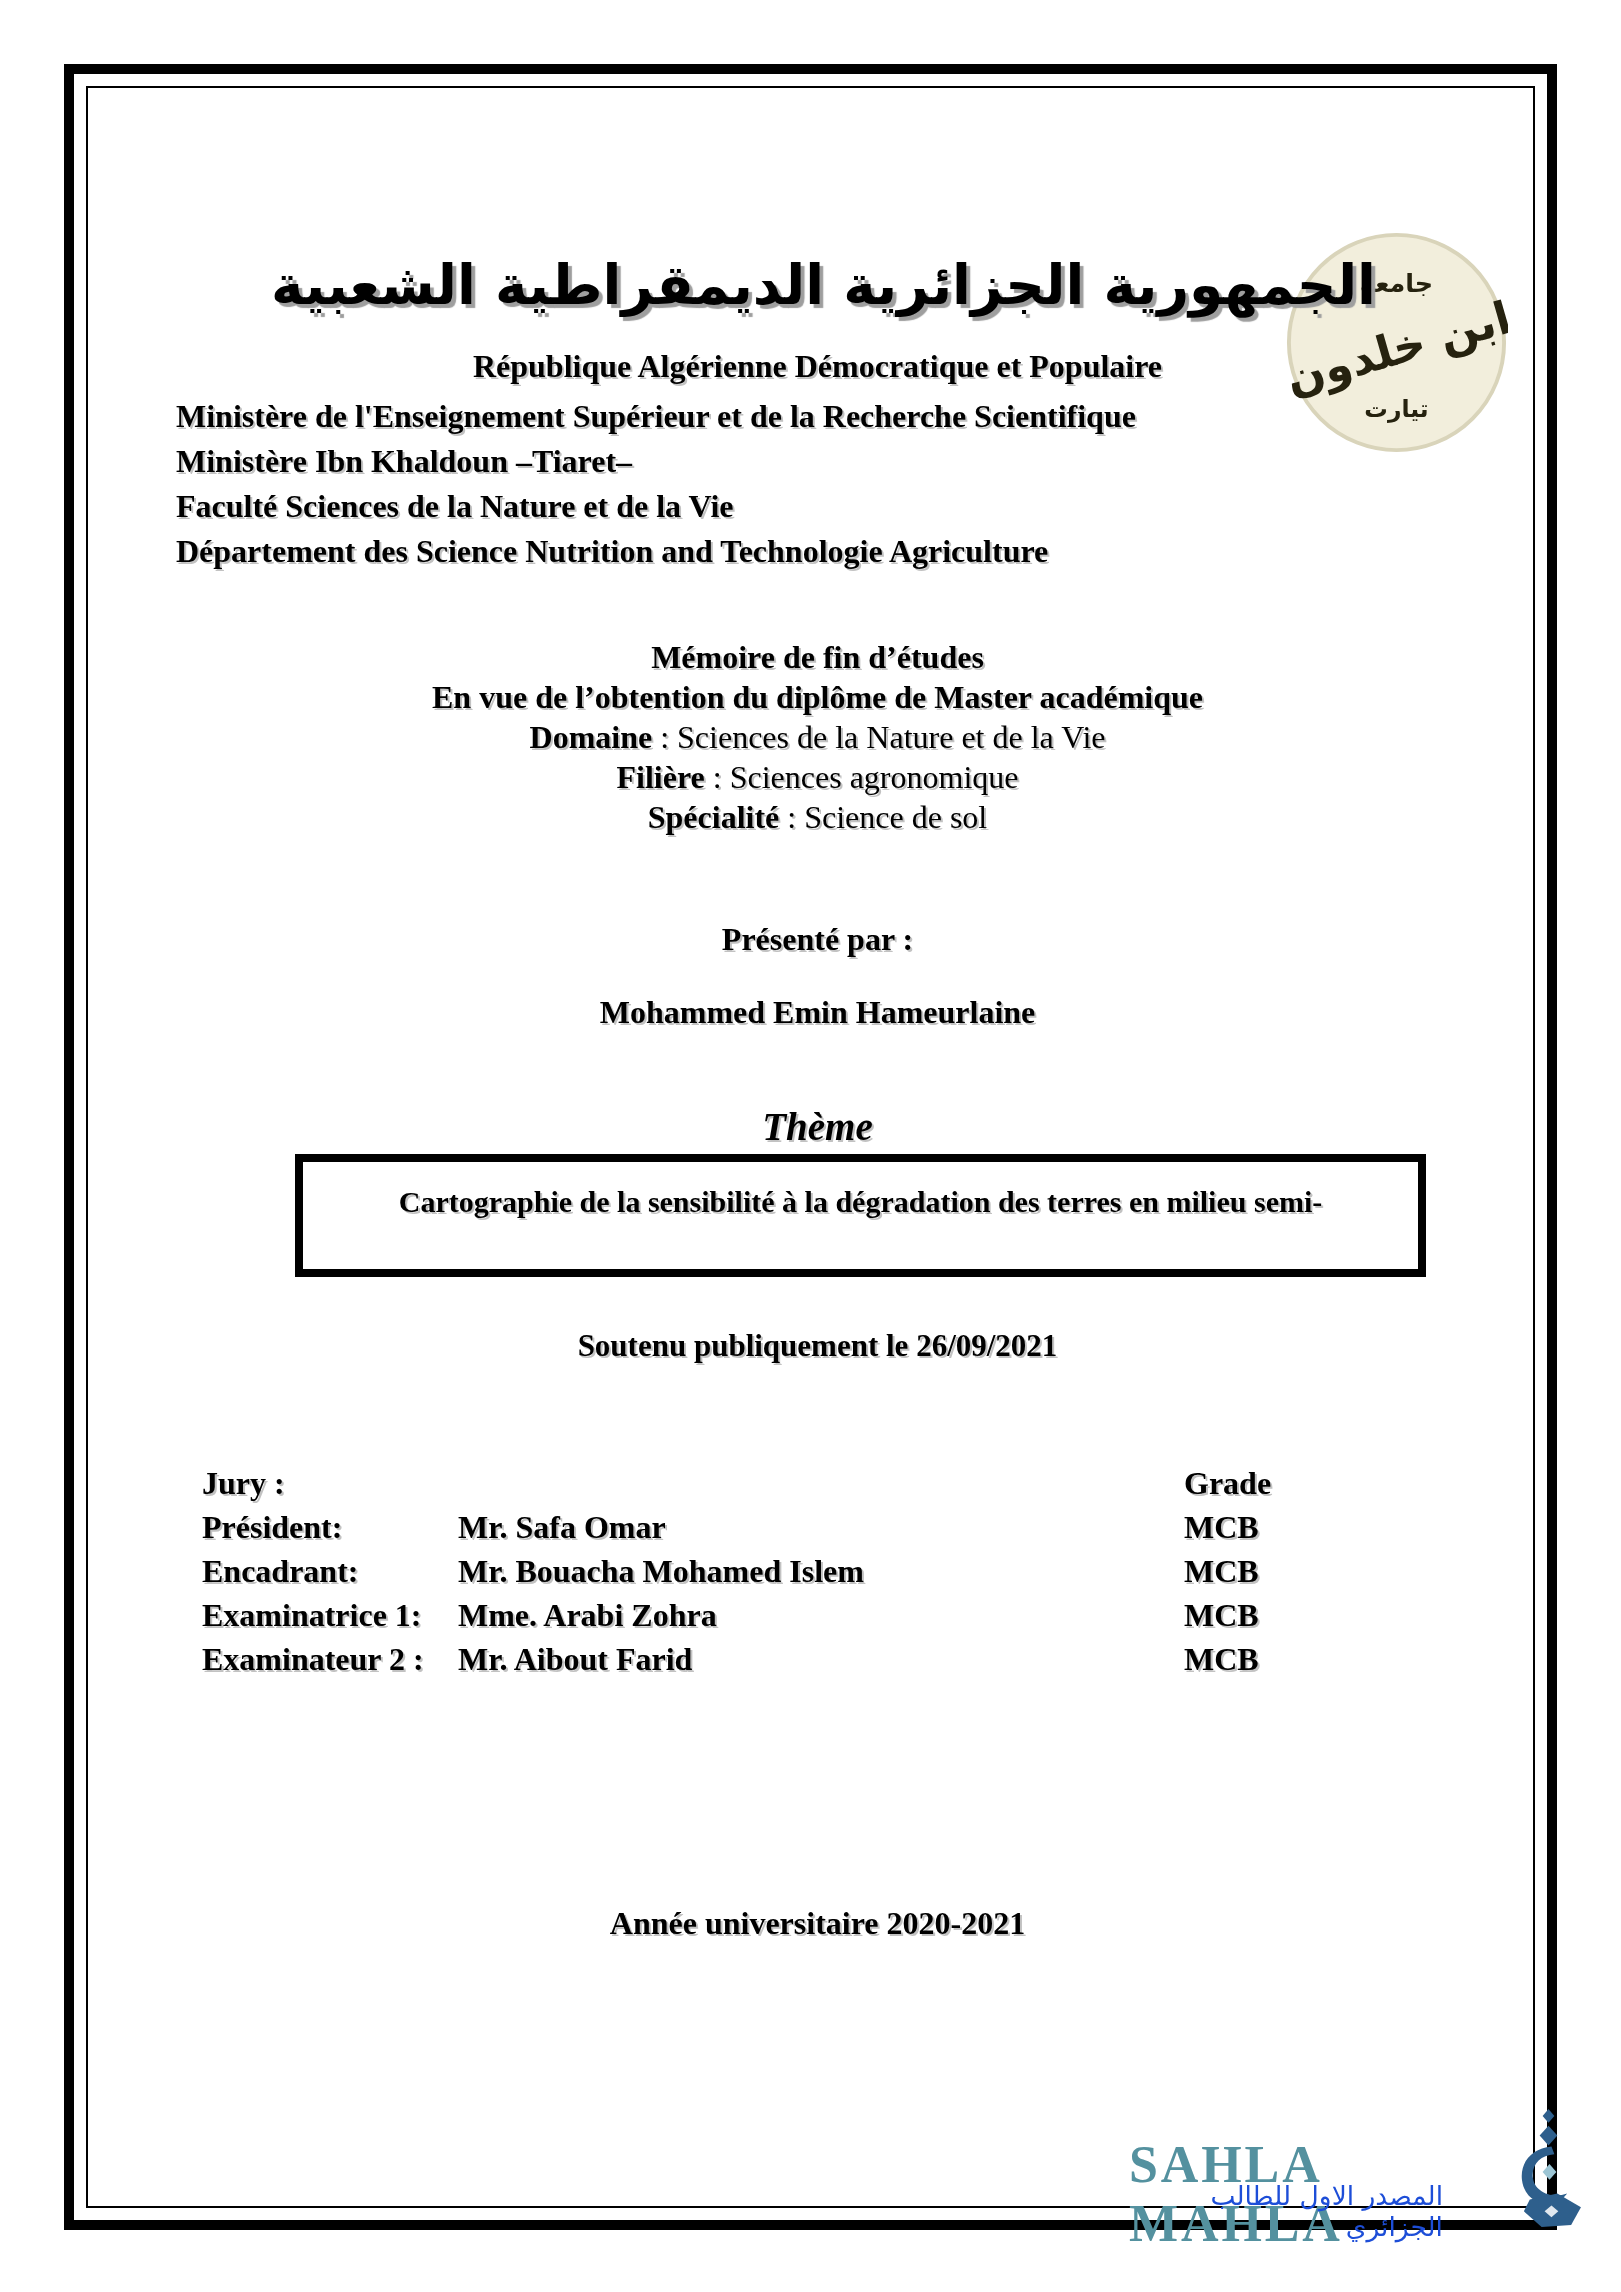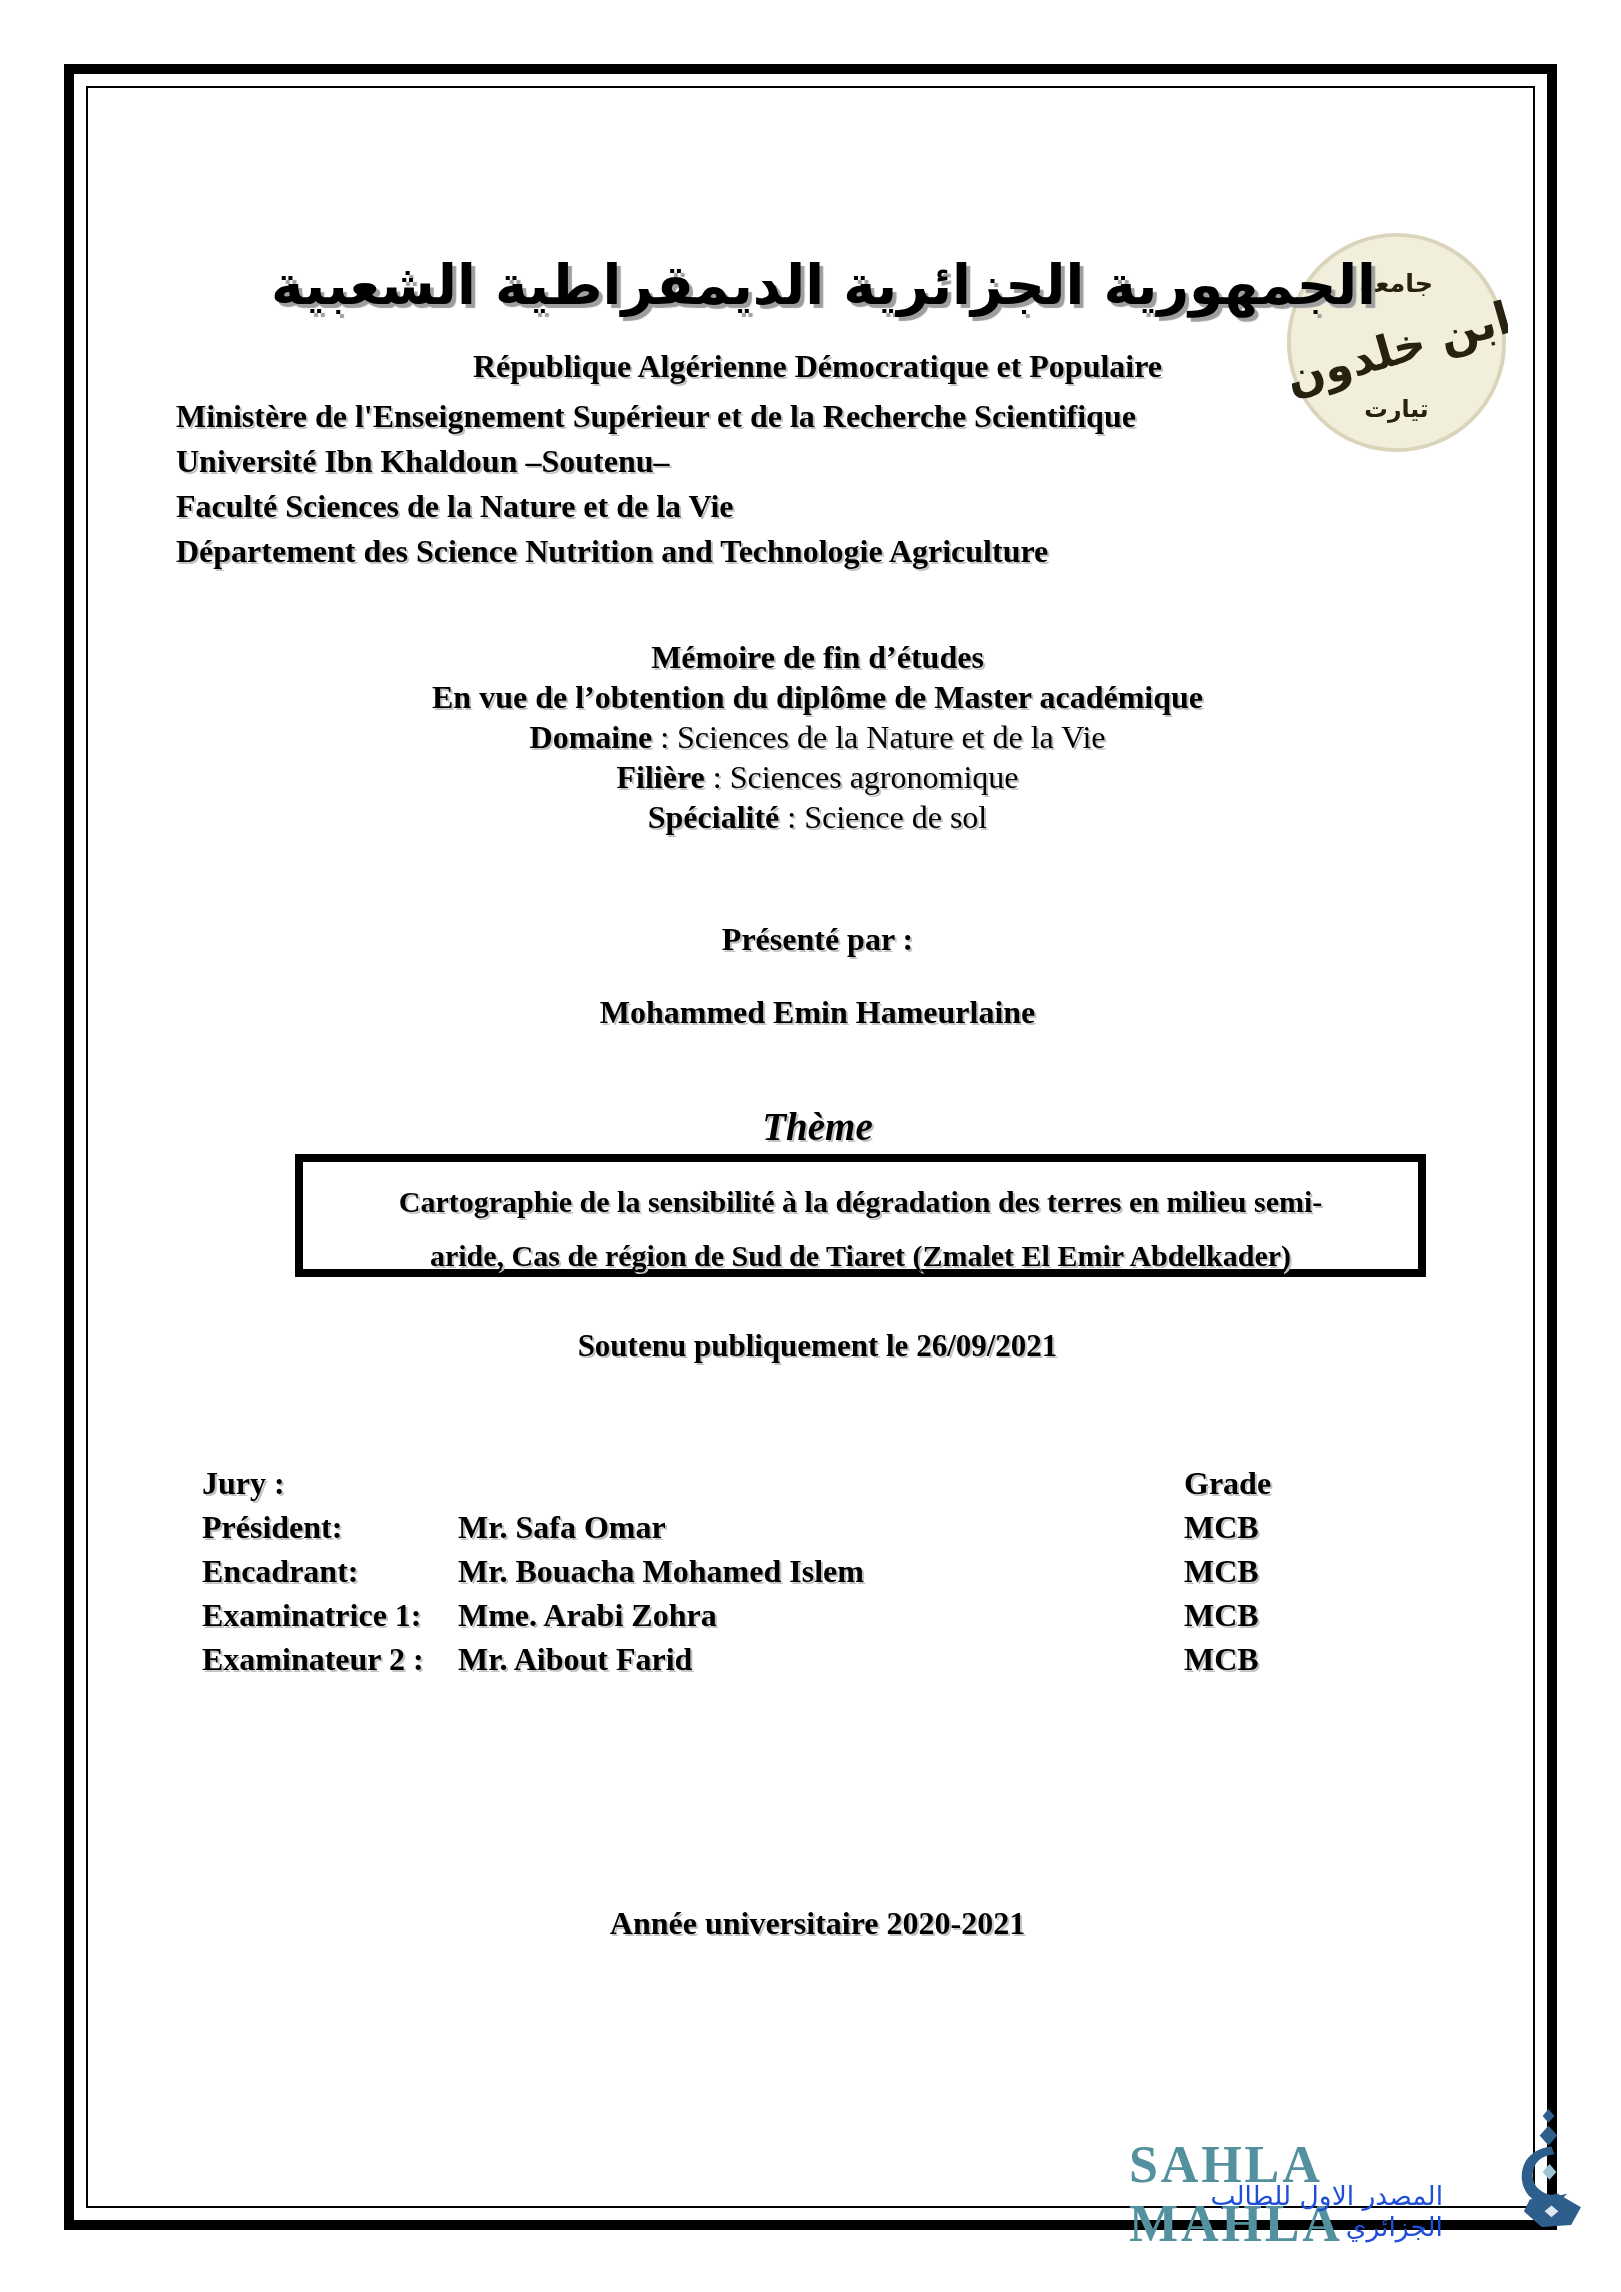--- a/index.html
+++ b/index.html
@@ -106,40 +106,39 @@
       <text x="114" y="136" text-anchor="middle" font-family="DejaVu Sans" font-size="46" font-weight="bold" transform="rotate(-16 114 114)" fill="#26220f">ابن خلدون</text>
       <text x="114" y="190" text-anchor="middle" font-family="DejaVu Sans" font-size="24" font-weight="bold" fill="#26220f">تيارت</text>
     </svg>
   </div>
 
   <div class="arabic-title" lang="ar">الجمهورية الجزائرية الديمقراطية الشعبية</div>
   <div class="republic-line sh">République Algérienne Démocratique et Populaire</div>
 
   <div class="ministry-block">
     <div class="sh">Ministère de l'Enseignement Supérieur et de la Recherche Scientifique</div>
-    <div class="sh">Université Ibn Khaldoun –Soutenu–</div>
+    <div class="sh">Ministère Ibn Khaldoun –Tiaret–</div>
     <div class="sh">Faculté Sciences de la Nature et de la Vie</div>
     <div class="sh">Département des Science Nutrition and Technologie Agriculture</div>
   </div>
 
   <div class="degree-block">
     <div class="b sh">Mémoire de fin d’études</div>
     <div class="b sh">En vue de l’obtention du diplôme de Master académique</div>
     <div class="sh"><span class="b">Domaine</span><span> : Sciences de la Nature et de la Vie</span></div>
     <div class="sh"><span class="b">Filière</span><span> : Sciences agronomique</span></div>
     <div class="sh"><span class="b">Spécialité</span><span> : Science de sol</span></div>
   </div>
 
   <div class="presented-label sh">Présenté par :</div>
   <div class="author-name sh">Mohammed Emin Hameurlaine</div>
 
   <div class="theme-heading sh">Thème</div>
   <div class="theme-box">
     <div class="tline sh">Cartographie de la sensibilité à la dégradation des terres en milieu semi-</div>
-    <div class="tline sh">aride, Cas de région de Sud de Tiaret (Zmalet El Emir Abdelkader)</div>
   </div>
 
   <div class="defense-line sh">Soutenu publiquement le 26/09/2021</div>
 
   <div class="jury">
     <div class="jury-row">
       <div class="jr-role sh">Jury :</div>
       <div class="jr-name"></div>
       <div class="jr-grade sh">Grade</div>
     </div>

